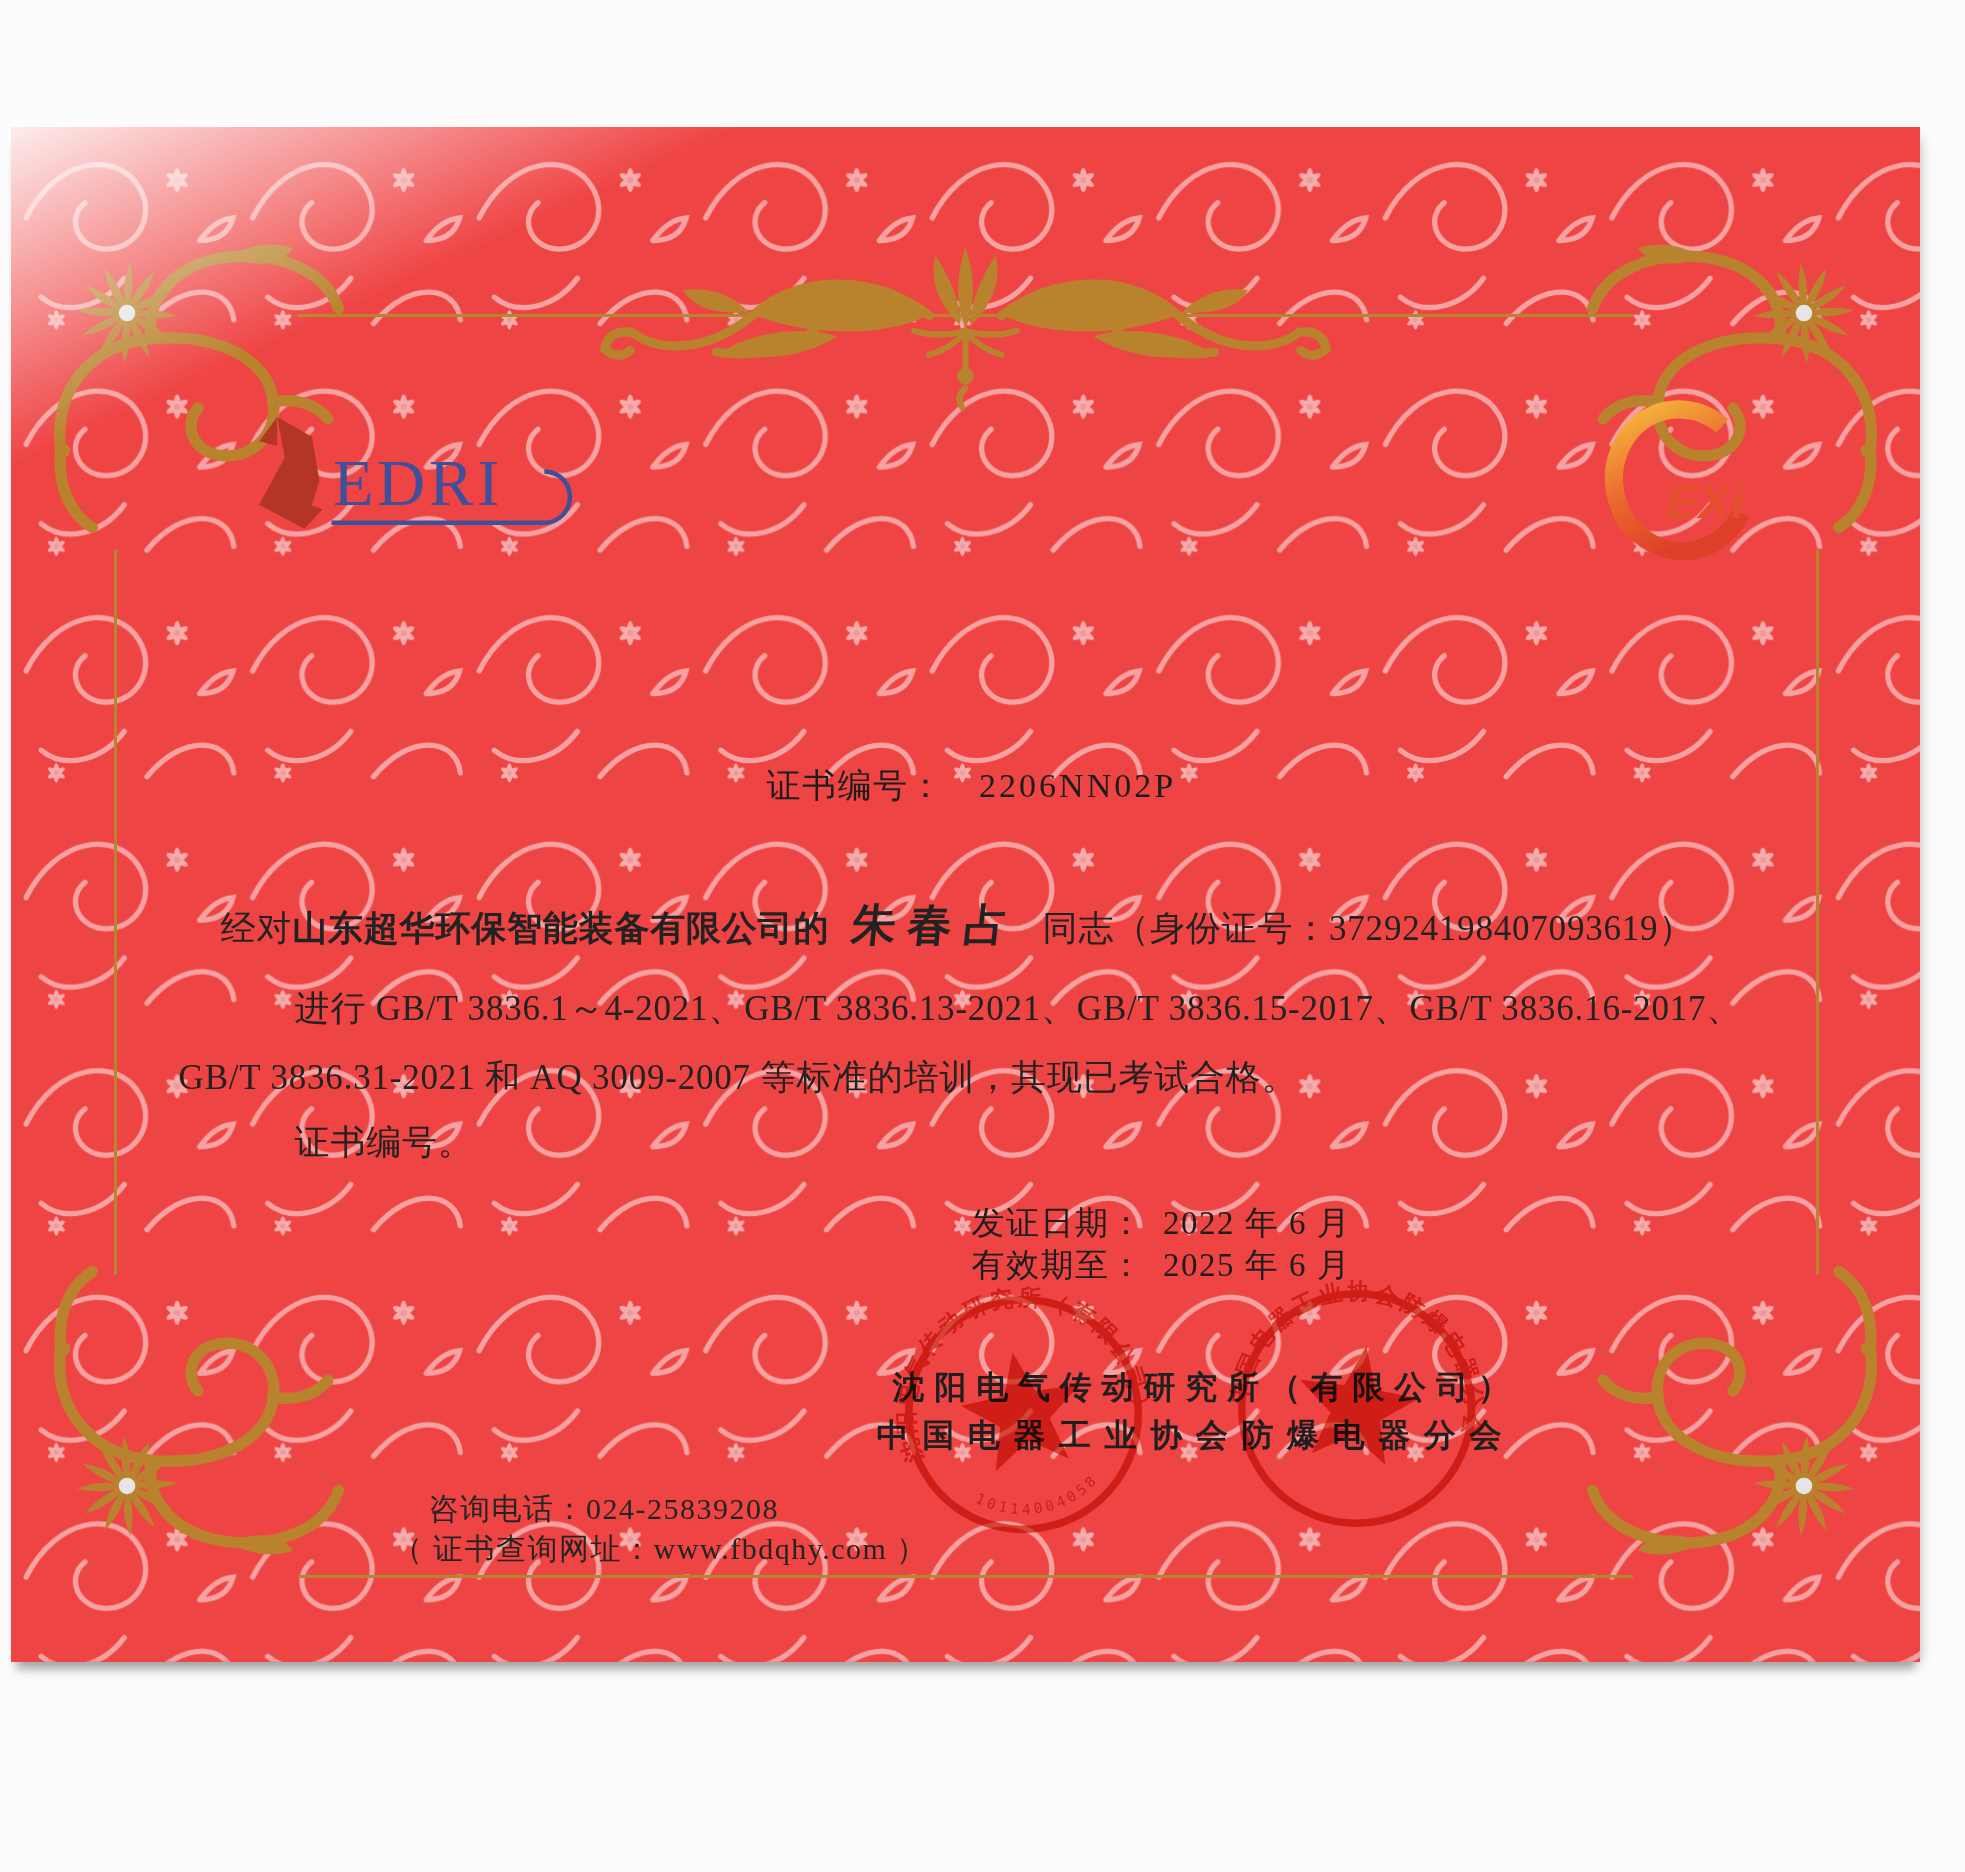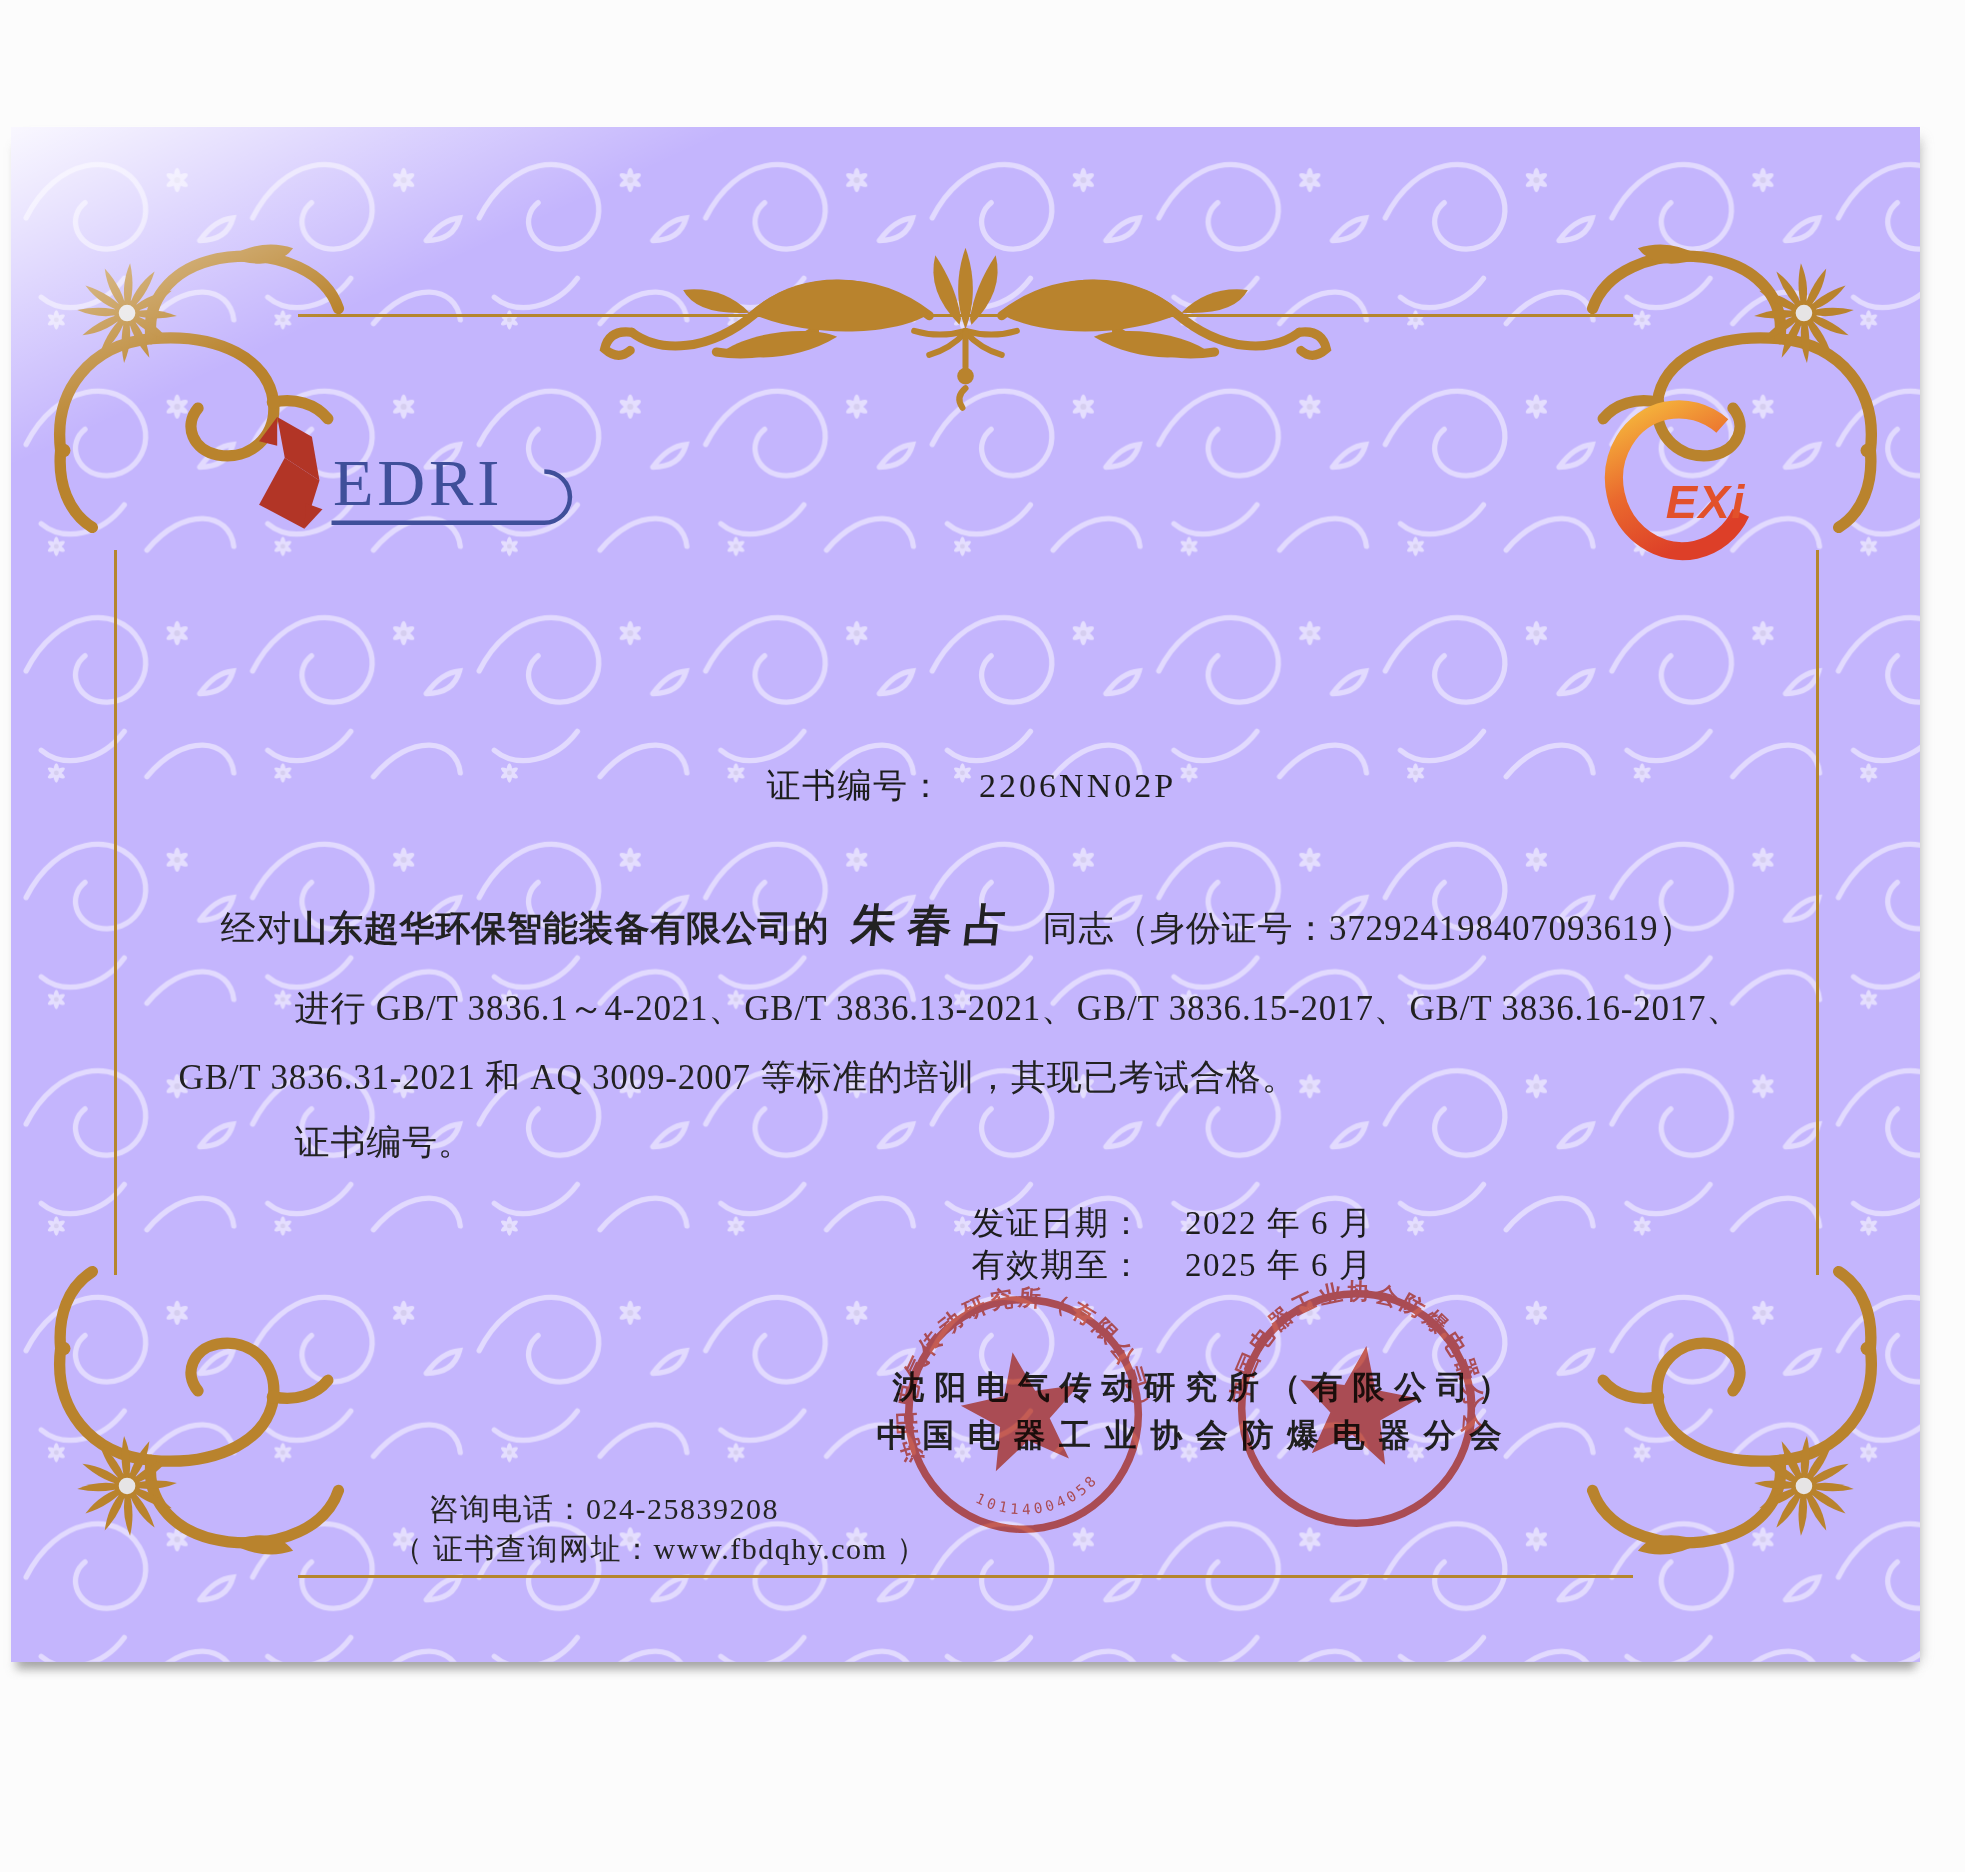--- a/index.html
+++ b/index.html
@@ -4,21 +4,21 @@
 <style>
   html,body{margin:0;padding:0;}
   body{
     width:1965px;height:1873px;position:relative;
     background:#fcfcfc;
     font-family:"Liberation Serif","DejaVu Serif",serif;
     overflow:hidden;
   }
   .paper{
     position:absolute;left:10.6px;top:127px;width:1909px;height:1535px;
-    background:#c4b5fd;
+    background:#ef4444;
     box-shadow:0 13.6px 9px -5.3px rgba(110,110,110,.55), 7.6px 4.5px 10.6px -6px rgba(140,140,140,.4);
   }
   .paper::before{
     content:"";position:absolute;inset:0;z-index:2;pointer-events:none;
     background:linear-gradient(155deg, rgba(255,255,255,.9) 0%, rgba(255,255,255,0) 14%);
   }
   .wm{position:absolute;left:0;top:0;z-index:0;}
   .decor{position:absolute;z-index:1;}
   .gline{position:absolute;background:#b5862c;z-index:1;}
   .content{position:absolute;z-index:3;color:#1d1d1d;white-space:nowrap;}
@@ -33,21 +33,21 @@
   .l2{left:284px;top:858px;}
   .l3{left:168px;top:927px;}
   .l4{left:284px;top:992px;}
   .bold{font-weight:700;}
   .name{
     display:inline-block;font-size:44px;font-weight:900;
     transform:skewX(-6deg);margin:0 22.7px;letter-spacing:12px;
   }
   .daterow{left:961px;font-size:33px;letter-spacing:1.5px;}
   .d1{top:1074px;} .d2{top:1116px;}
-  .daterow .val{margin-left:41px;text-align:right;}
+  .daterow .val{margin-left:19px;text-align:right;}
   .issuer{
     font-family:"Liberation Sans","DejaVu Sans",sans-serif;
     font-weight:700;color:#1f1f1f;font-size:32px;
   }
   .i1{left:882px;top:1239px;letter-spacing:9.8px;}
   .i2{left:866px;top:1287px;letter-spacing:13.6px;}
   .foot{font-size:30px;letter-spacing:1.5px;color:#242424;}
   .f1{left:418px;top:1362px;}
   .f2{left:382px;top:1402px;}
   .seal{position:absolute;z-index:4;mix-blend-mode:multiply;opacity:.82;}

